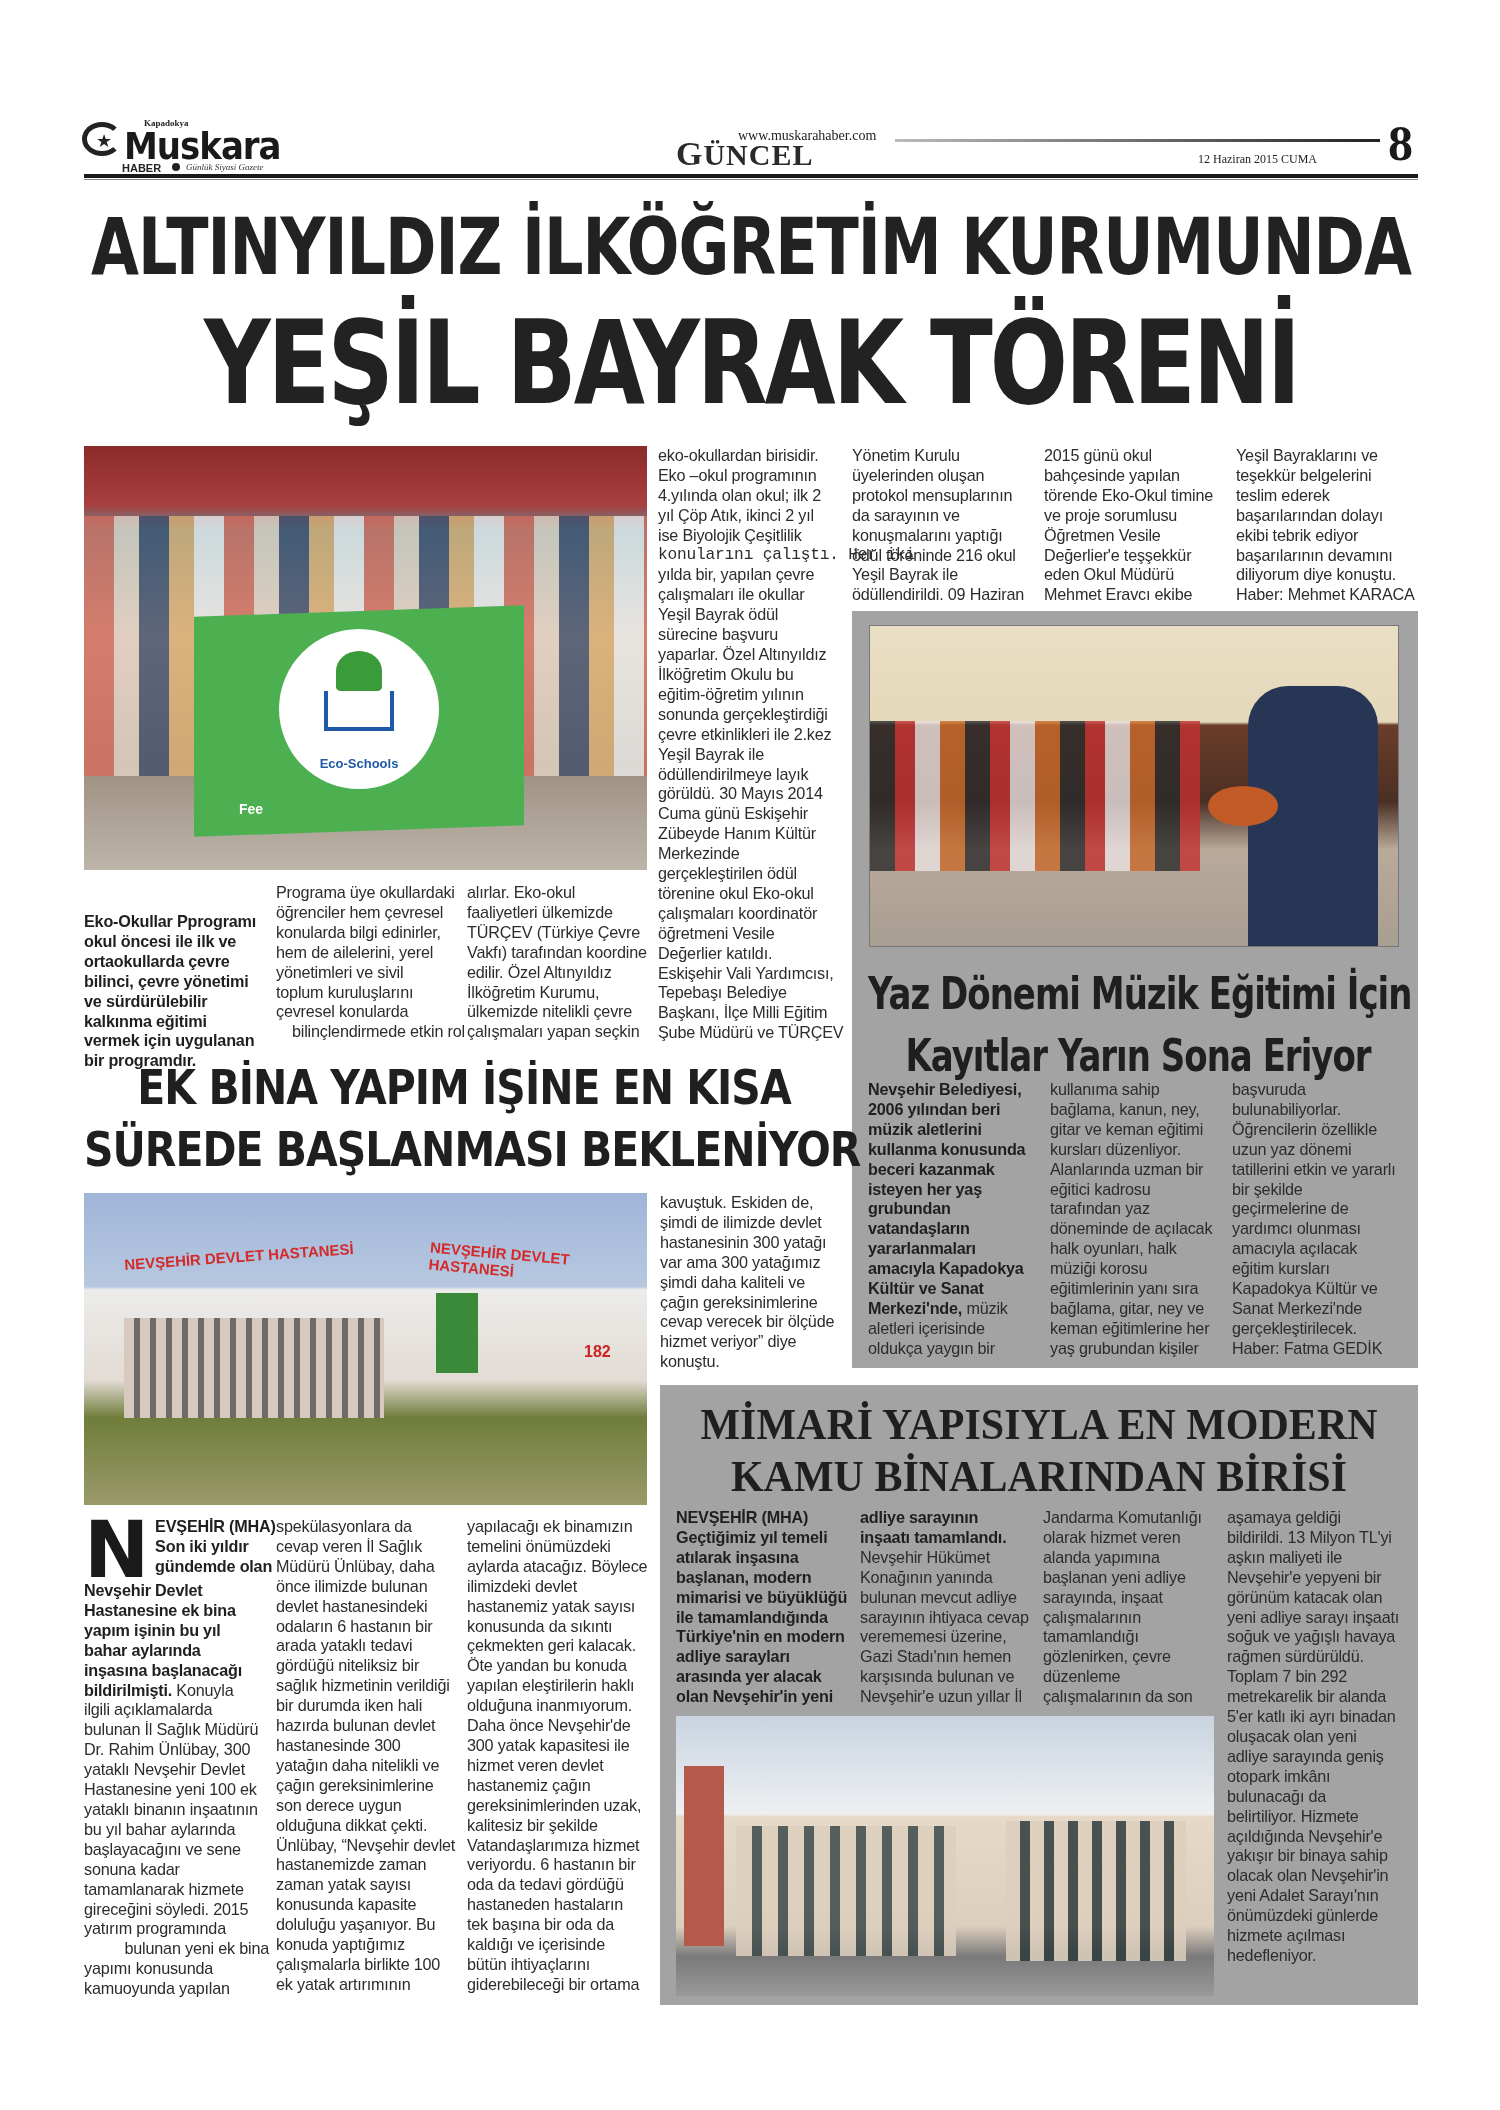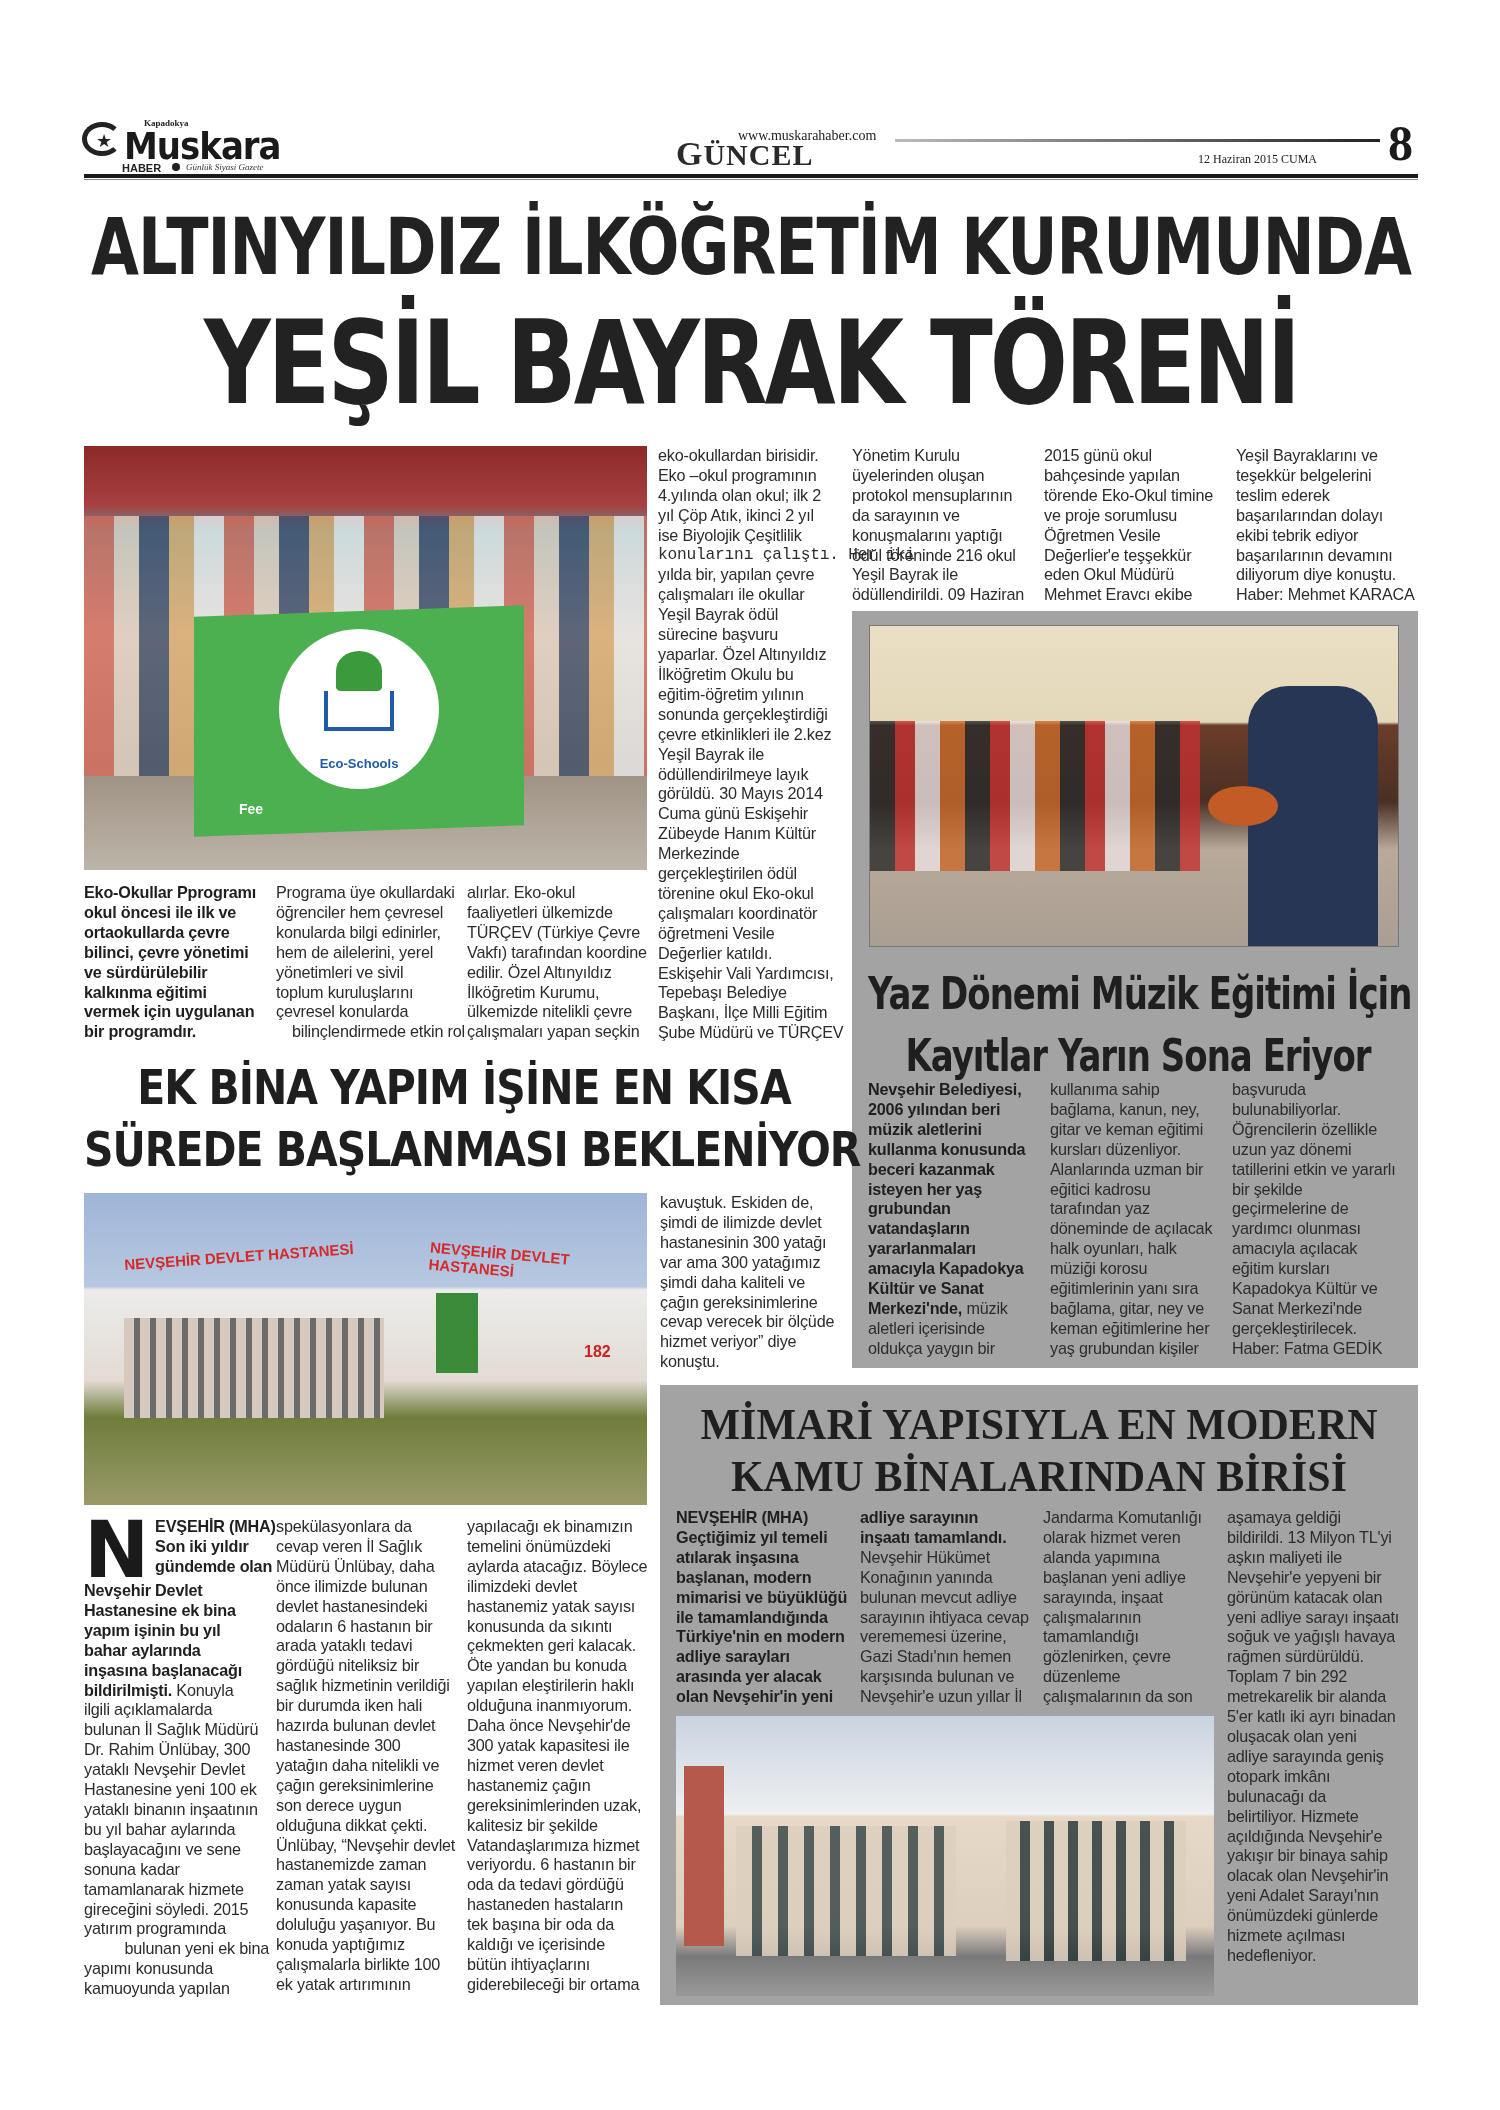--- a/index.html
+++ b/index.html
@@ -101,21 +101,21 @@
 <div class="abs photo photo-eco">
   <div class="kids"></div>
   <div class="flag"></div>
   <div class="emblem"></div>
   <div class="tree"></div>
   <div class="book"></div>
   <div class="emblem-txt">Eco-Schools</div>
   <div class="fee">Fee</div>
 </div>
 
-<div class="abs col bold" style="left:84px;top:883px;width:180px;">
+<div class="abs col bold" style="left:84px;top:912px;width:180px;">
     <div style="white-space: nowrap;">Eko-Okullar Pprogramı</div>
     <div style="white-space: nowrap;">okul öncesi ile ilk ve</div>
     <div style="white-space: nowrap;">ortaokullarda çevre</div>
     <div style="white-space: nowrap;">bilinci, çevre yönetimi</div>
     <div style="white-space: nowrap;">ve sürdürülebilir</div>
     <div style="white-space: nowrap;">kalkınma eğitimi</div>
     <div style="white-space: nowrap;">vermek için uygulanan</div>
     <div style="white-space: nowrap;">bir programdır.</div>
   </div>
 <div class="abs col" style="left:276px;top:883px;width:180px;">

